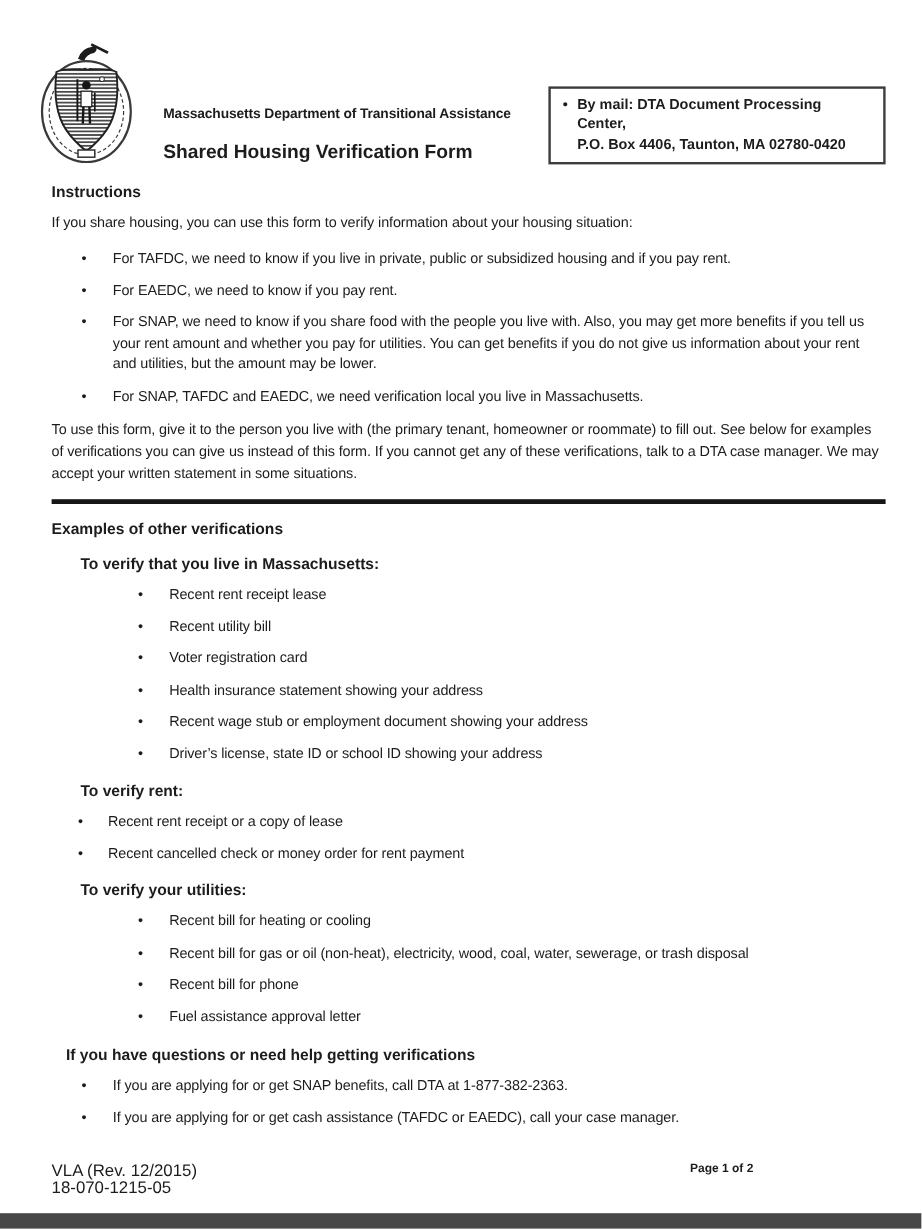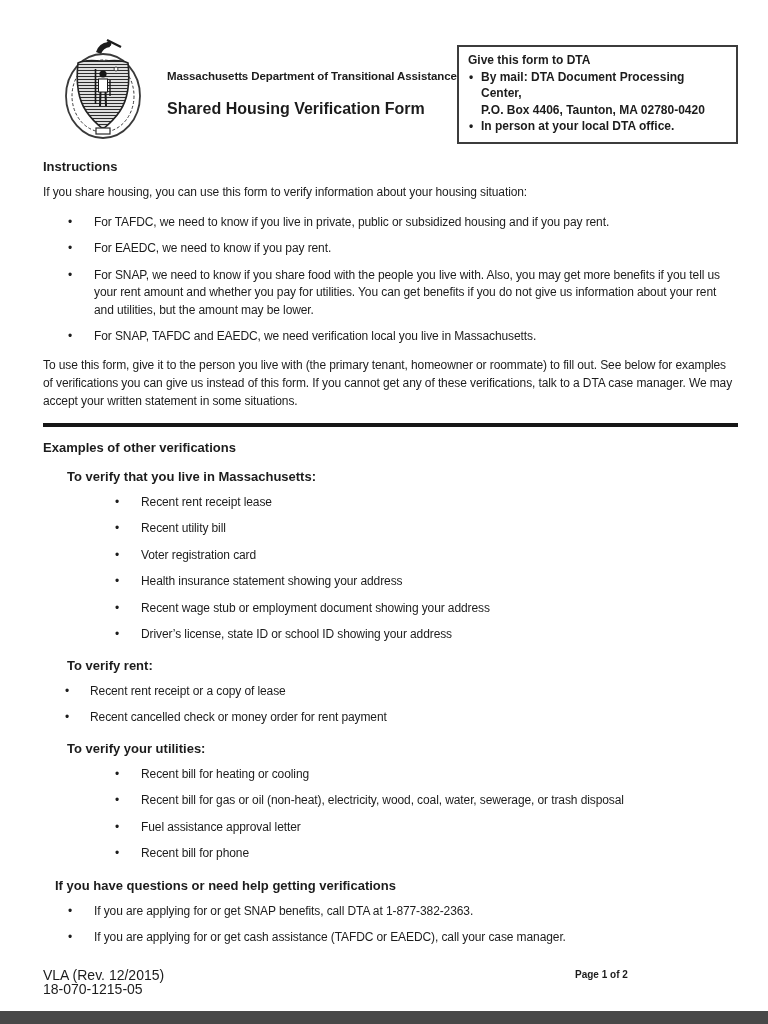--- a/index.html
+++ b/index.html
@@ -12,21 +12,21 @@
   }
   .page {
     position: relative;
     width: 768px;
     height: 1024px;
     background: #ffffff;
     overflow: hidden;
   }
 
   
-  .header { display: flex; align-items: center; padding: 33px 30px 0 32px; margin-left: 31px; }
+  .header { display: flex; align-items: flex-end; padding: 33px 30px 0 32px; }
   .seal { width: 80px; height: 104px; flex: 0 0 auto; }
   .head-text { margin-left: 24px; padding-top: 12px; }
   .agency { font-weight: bold; font-size: 11.5px; letter-spacing: -0.1px; }
   .form-title { font-weight: bold; font-size: 16px; margin-top: 18px; }
   .submit-box {
     margin-left: auto;
     width: 281px;
     border: 2px solid #3c3c3c;
     padding: 5px 9px 7px 9px;
     margin-top: 12px;
@@ -97,24 +97,22 @@
 
       <rect x="33" y="92" width="14" height="6" fill="#ffffff" stroke="#2a2a2a" stroke-width="1.2"></rect>
     </svg>
 
     <div class="head-text">
       <div class="agency">Massachusetts Department of Transitional Assistance</div>
       <div class="form-title">Shared Housing Verification Form</div>
     </div>
 
     <div class="submit-box">
-      <div class="bx-title">Give this form to DTA</div>
       <div class="sb-item">By mail: DTA Document Processing Center,</div>
       <div class="sb-cont">P.O. Box 4406, Taunton, MA 02780-0420</div>
-      <div class="sb-item">In person at your local DTA office.</div>
     </div>
   </div>
 
   <div class="content">
 
     <div class="h-section h-instructions">Instructions</div>
     <div class="para intro">If you share housing, you can use this form to verify information about your housing situation:</div>
 
     <ul class="blist lvl-a">
       <li>For TAFDC, we need to know if you live in private, public or subsidized housing and if you pay rent.</li>
@@ -142,22 +140,22 @@
     <div class="group-title">To verify rent:</div>
     <ul class="blist lvl-shallow">
       <li>Recent rent receipt or a copy of lease</li>
       <li>Recent cancelled check or money order for rent payment</li>
     </ul>
 
     <div class="group-title">To verify your utilities:</div>
     <ul class="blist lvl-deep">
       <li>Recent bill for heating or cooling</li>
       <li>Recent bill for gas or oil (non-heat), electricity, wood, coal, water, sewerage, or trash disposal</li>
+      <li>Recent bill for phone</li>
       <li>Fuel assistance approval letter</li>
-      <li>Recent bill for phone</li>
     </ul>
 
     <div class="h-section h-questions">If you have questions or need help getting verifications</div>
     <ul class="blist lvl-a">
       <li>If you are applying for or get SNAP benefits, call DTA at 1-877-382-2363.</li>
       <li>If you are applying for or get cash assistance (TAFDC or EAEDC), call your case manager.</li>
     </ul>
 
   </div>
 

